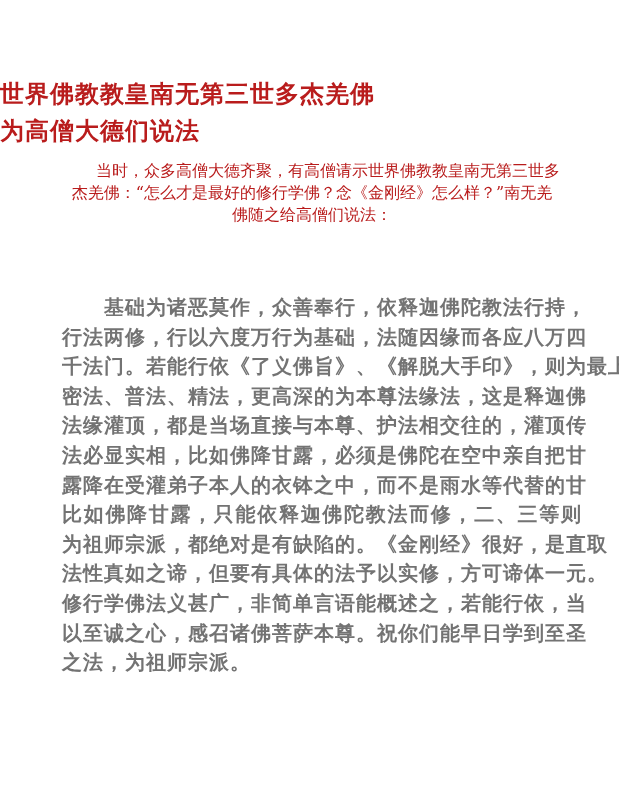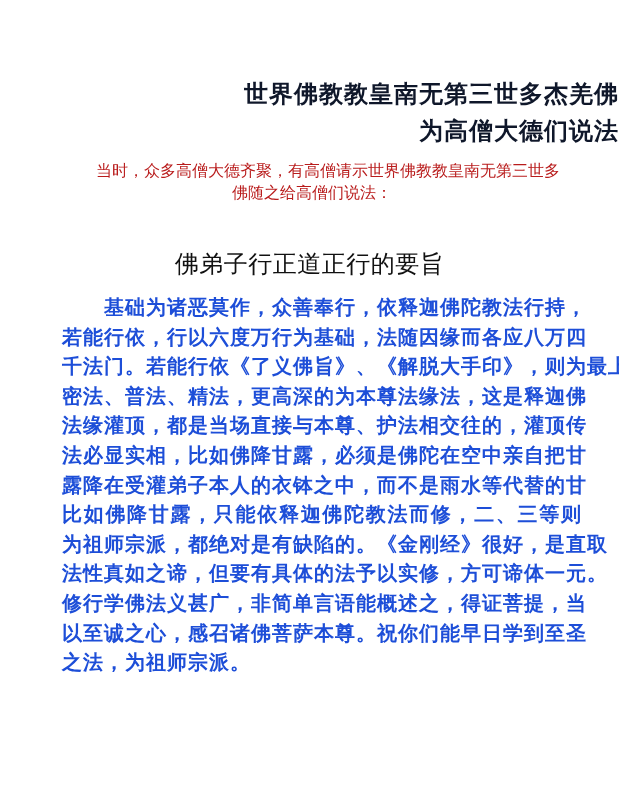--- a/index.html
+++ b/index.html
@@ -18,26 +18,26 @@
     .page {
       position: absolute;
       left: 0; top: 0;
       width: 619px;
       height: 800px;
     }
     .title {
       position: absolute;
       left: 0;
       width: 619px;
-      text-align: right;
+      text-align: left;
       font-family: "DejaVu Sans", "Liberation Sans", sans-serif;
       font-weight: bold;
       font-size: 24px;
       letter-spacing: 1px;
-      color: #0f172a;
+      color: #b91c1c;
       white-space: nowrap;
     }
     .title.l1 { top: 78px; }
     .title.l2 { top: 115px; }
 
     .intro {
       position: absolute;
       left: 62px;
       width: 500px;
       font-family: "DejaVu Serif", "Liberation Serif", serif;
@@ -64,21 +64,21 @@
     }
 
     .body-text {
       position: absolute;
       top: 293px;
       left: 62px;
       width: 520px;
       font-family: Liberation Serif, serif;
       font-weight: bold;
       font-size: 20px;
-      color: #1d4ed8;
+      color: #737373;
     }
     .body-text .line {
       display: block;
       height: 29.6px;
       line-height: 29.6px;
       white-space: nowrap;
       text-align: justify;
       text-align-last: justify;
       letter-spacing: 1px;
     }
@@ -90,34 +90,34 @@
 </head>
 <body>
 
 <div class="page">
 
   <div class="title l1">世界佛教教皇南无第三世多杰羌佛</div>
   <div class="title l2">为高僧大德们说法</div>
 
   <div class="intro" style="top:160px;">
     <span class="line indent">当时，众多高僧大德齐聚，有高僧请示世界佛教教皇南无第三世多</span>
+    <span class="line">杰羌佛：“怎么才是最好的修行学佛？念《金刚经》怎么样？”南无羌</span>
     <span class="line">佛随之给高僧们说法：</span>
   </div>
 
-  <div class="subheading">佛弟子行正道正行的要旨</div>
 
   <div class="body-text">
     <span class="line first">基础为诸恶莫作，众善奉行，依释迦佛陀教法行持，</span>
-    <span class="line">若能行依，行以六度万行为基础，法随因缘而各应八万四</span>
+    <span class="line">行法两修，行以六度万行为基础，法随因缘而各应八万四</span>
     <span class="line">千法门。若能行依《了义佛旨》、《解脱大手印》，则为最上</span>
     <span class="line">密法、普法、精法，更高深的为本尊法缘法，这是释迦佛</span>
     <span class="line">法缘灌顶，都是当场直接与本尊、护法相交往的，灌顶传</span>
     <span class="line">法必显实相，比如佛降甘露，必须是佛陀在空中亲自把甘</span>
     <span class="line">露降在受灌弟子本人的衣钵之中，而不是雨水等代替的甘</span>
     <span class="line">比如佛降甘露，只能依释迦佛陀教法而修，二、三等则</span>
     <span class="line">为祖师宗派，都绝对是有缺陷的。《金刚经》很好，是直取</span>
     <span class="line">法性真如之谛，但要有具体的法予以实修，方可谛体一元。</span>
-    <span class="line">修行学佛法义甚广，非简单言语能概述之，得证菩提，当</span>
+    <span class="line">修行学佛法义甚广，非简单言语能概述之，若能行依，当</span>
     <span class="line">以至诚之心，感召诸佛菩萨本尊。祝你们能早日学到至圣</span>
     <span class="line last">之法，为祖师宗派。</span>
   </div>
 
 </div>
 
 </body></html>

